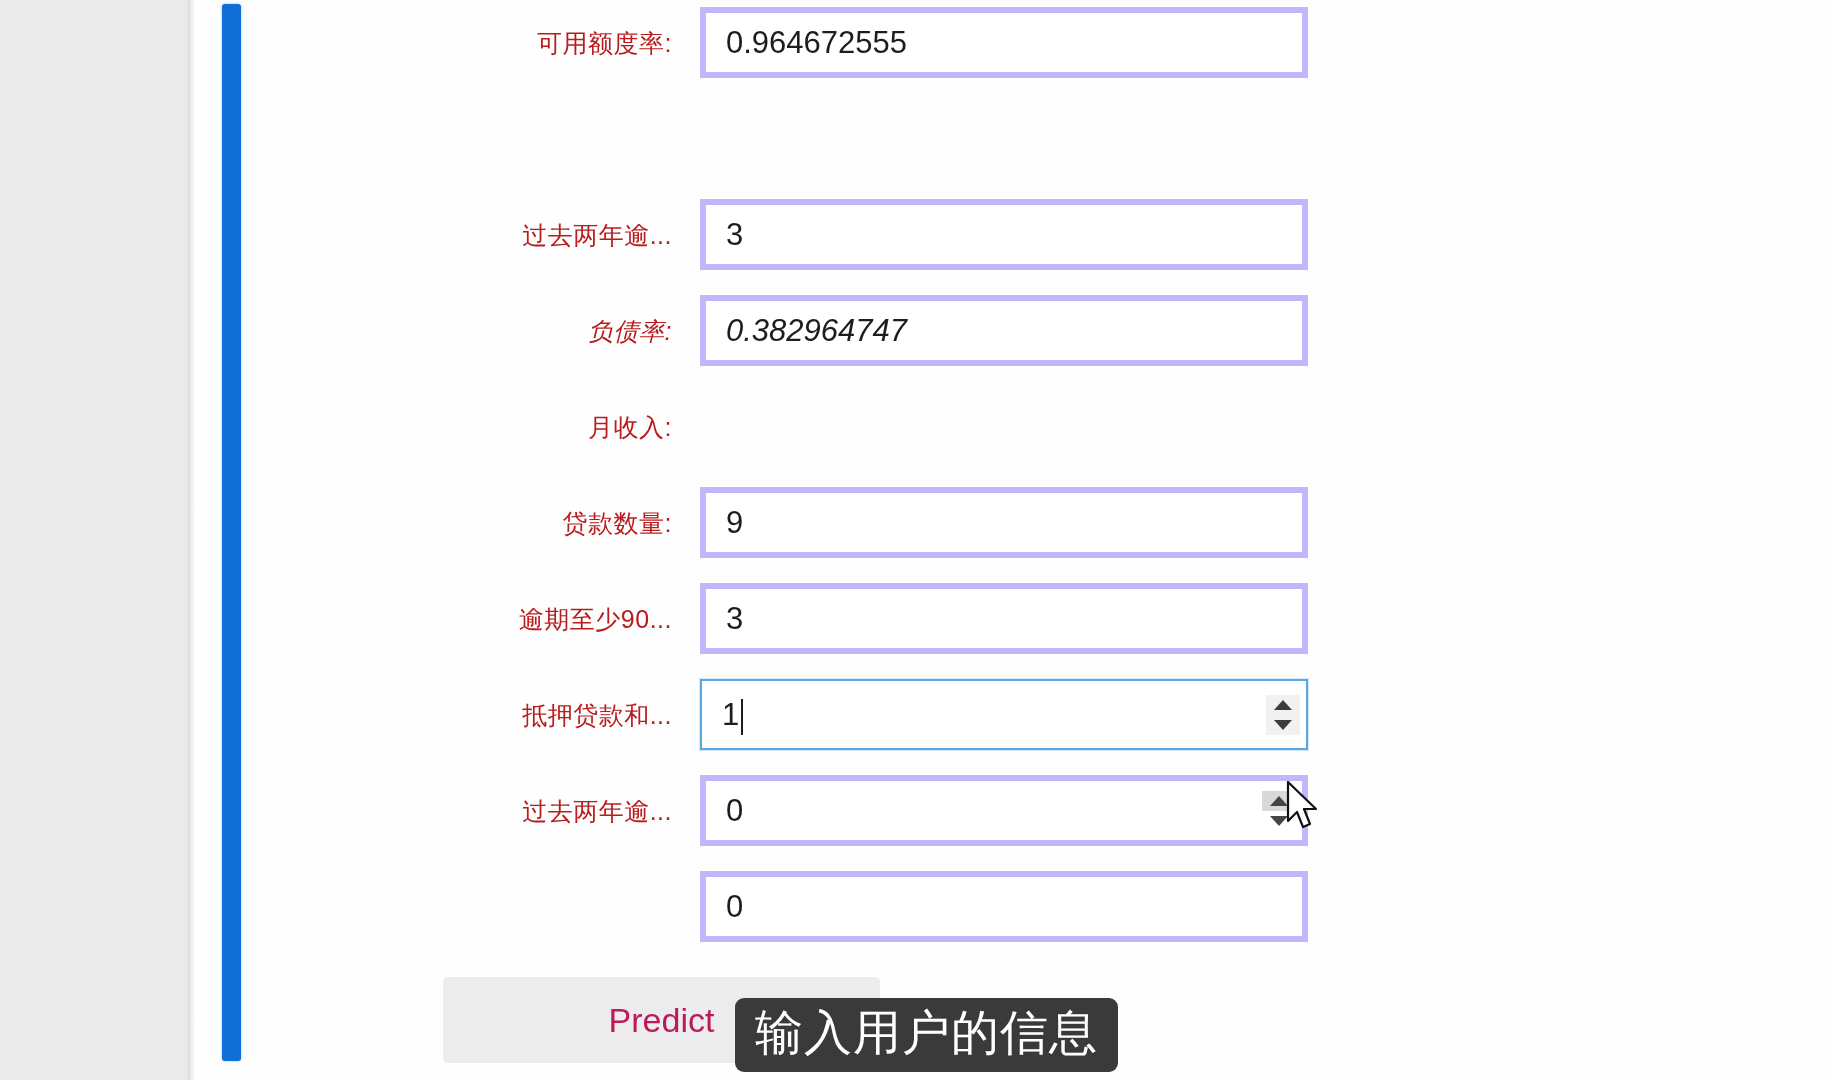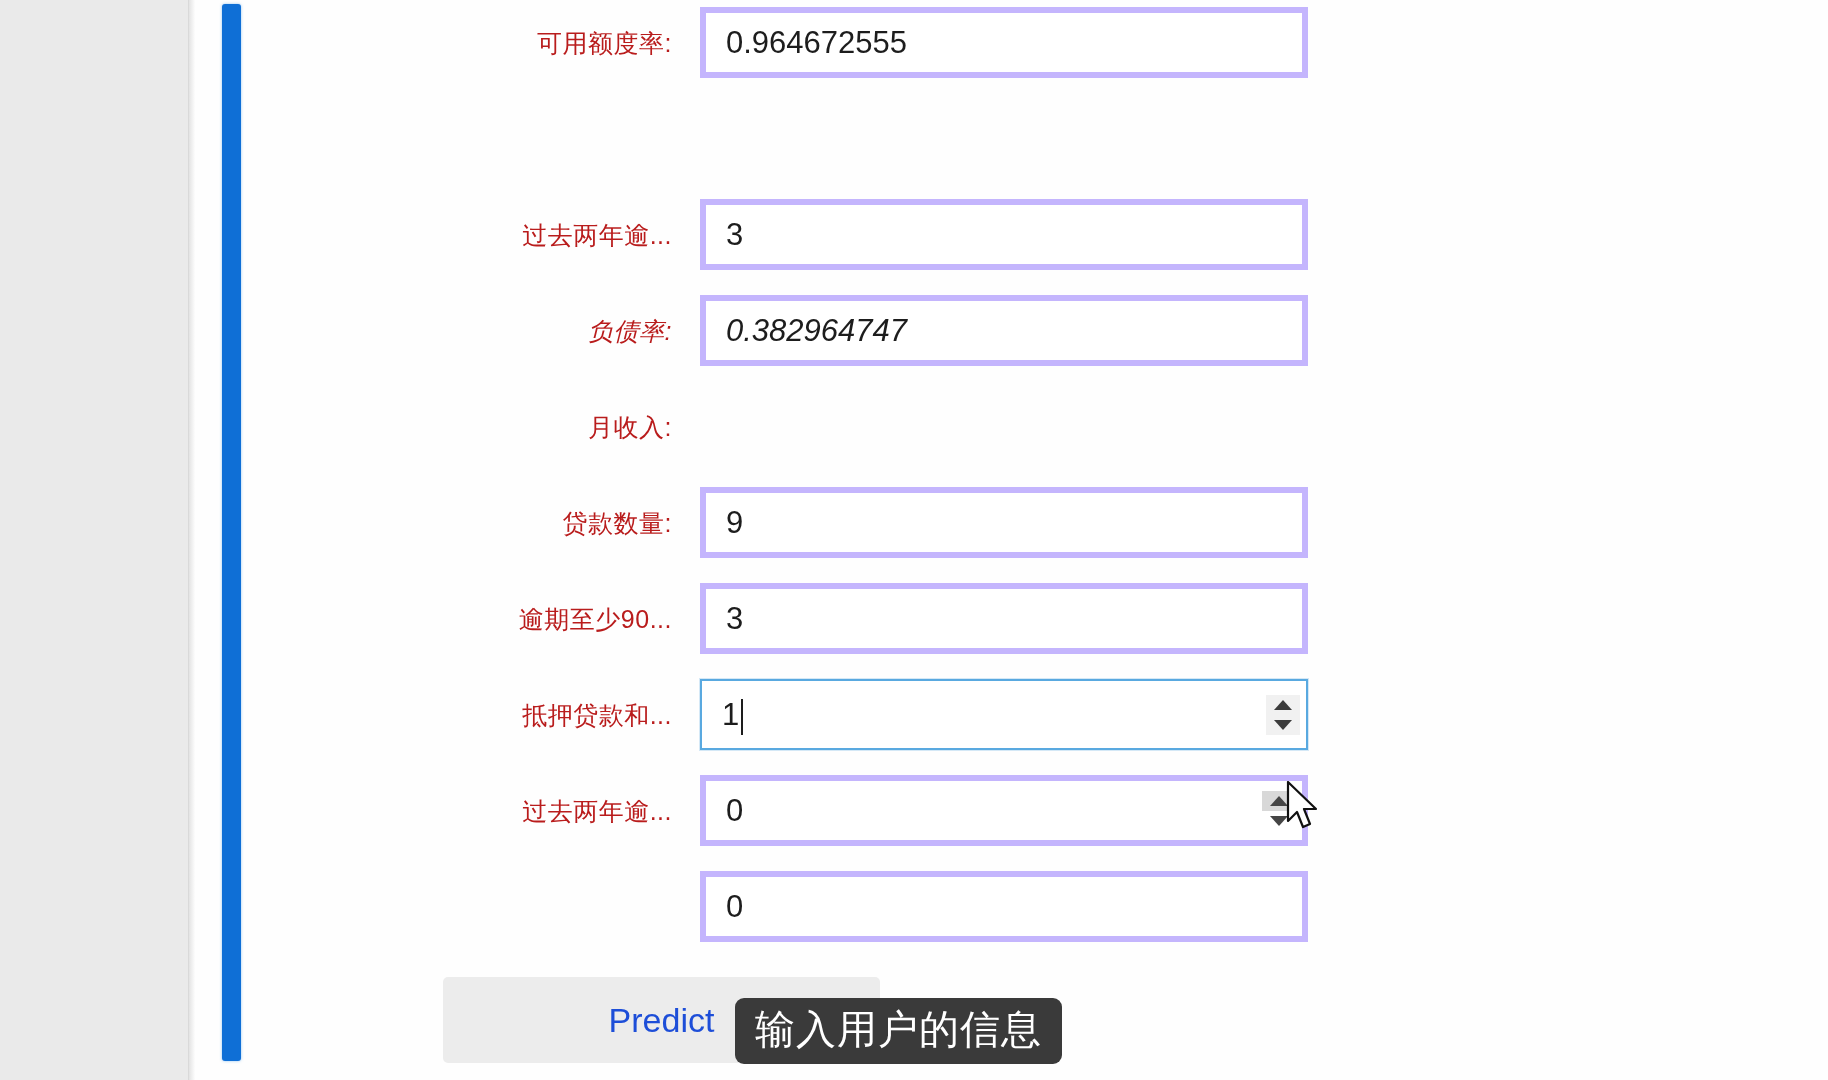--- a/index.html
+++ b/index.html
@@ -80,32 +80,32 @@
   .tri{width:0;height:0;border-left:9px solid transparent;border-right:9px solid transparent;}
   .tri.up{border-bottom:10px solid #3c3c3c;}
   .tri.down{border-top:10px solid #3c3c3c;}
 
   
   .predict-btn{
     position:absolute;left:443px;top:977px;width:437px;height:86px;
     background:#ececec;
     border:none;border-radius:5px;
     display:flex;align-items:center;justify-content:center;
-    font-size:34px;color:#1d4ed8;
+    font-size:34px;color:#be185d;
     font-family:"Liberation Sans","DejaVu Sans",sans-serif;
     cursor:pointer;
   }
 
   
   .caption{
     position:absolute;left:735px;top:998px;
     padding:10px 20px 14px 20px;
     background:#3a3a3a;
     color:#ffffff;
-    font-size:40px;line-height:1.05;
+    font-size:48px;line-height:1.05;
     border-radius:9px;
     white-space:nowrap;
     letter-spacing:1px;
   }
 
   
   .cursor{
     position:absolute;left:1286px;top:781px;
     width:40px;height:52px;pointer-events:none;
   }

